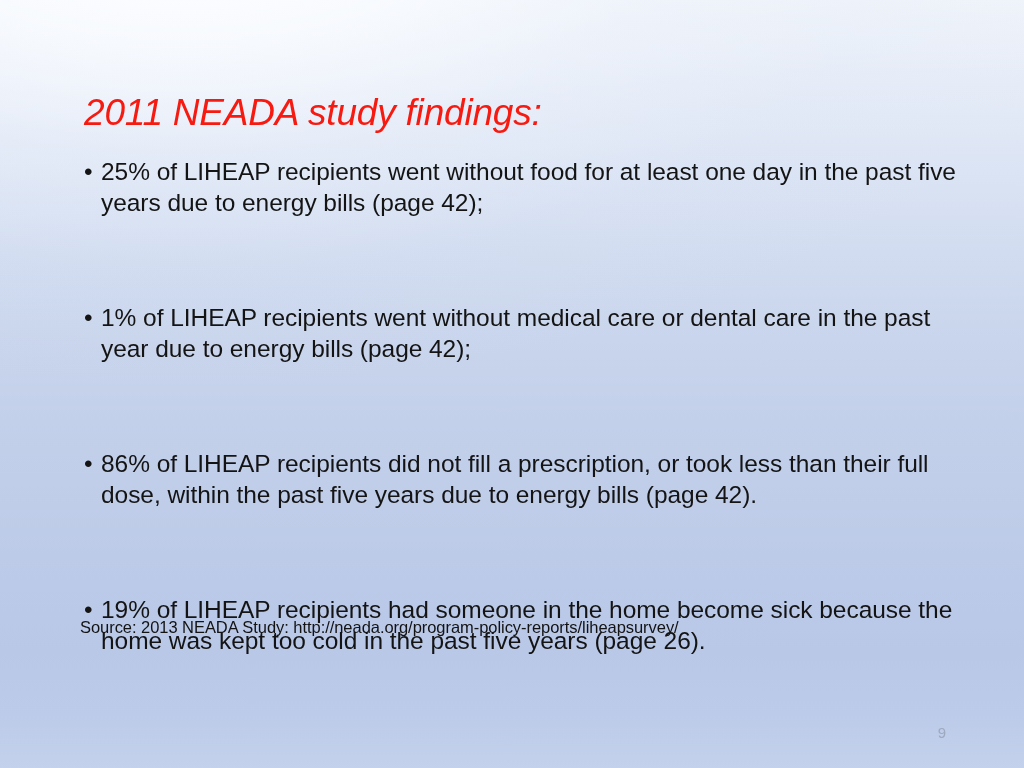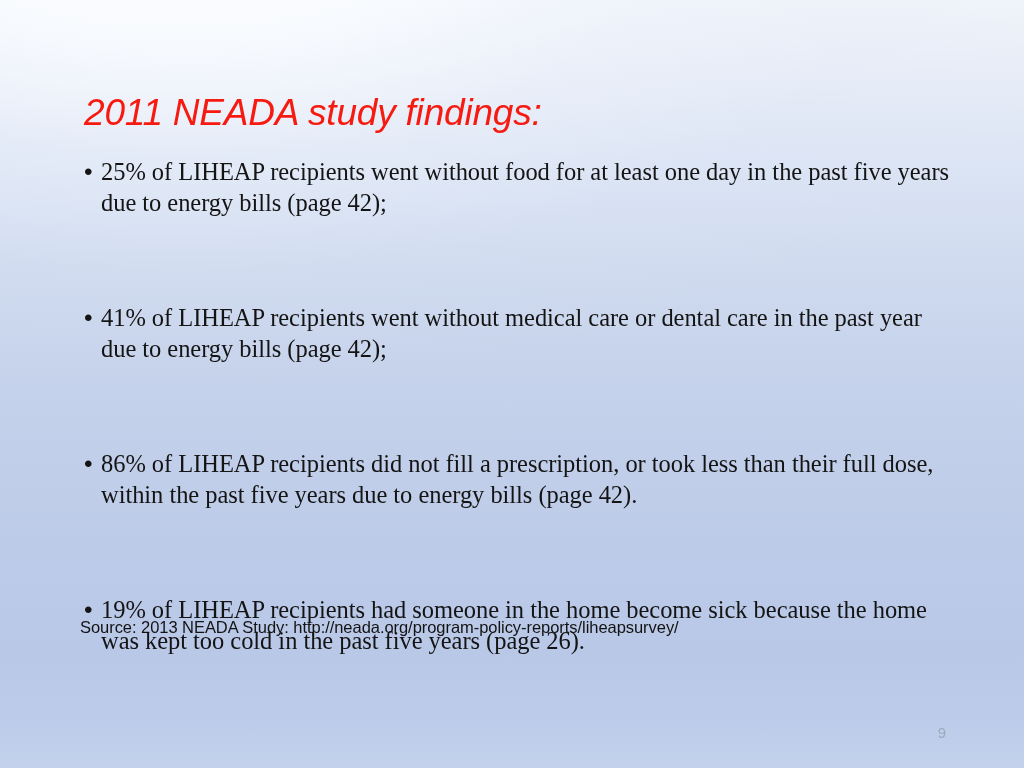--- a/index.html
+++ b/index.html
@@ -83,21 +83,20 @@
     position: absolute;
     left: 4px;
     top: 0;
     font-size: 24.5px;
     line-height: 30.5px;
     color: #141414;
   }
 
   .bullet .btext {
     display: block;
-    font-family: Liberation Serif, serif;
   }
 
   
   #source {
     position: absolute;
     left: 80px;
     top: 617px;
     color: #131313;
     font-size: 16.5px;
     line-height: 21px;
@@ -126,21 +125,21 @@
 
   <div id="bullets">
 
     <div class="bullet">
       <span class="dot">•</span>
       <span class="btext">25% of LIHEAP recipients went without food for at least one day in the past five years due to energy bills (page 42);</span>
     </div>
 
     <div class="bullet">
       <span class="dot">•</span>
-      <span class="btext">41% of LIHEAP recipients went without medical care or dental care in the past year due to energy bills (page 42);</span>
+      <span class="btext">1% of LIHEAP recipients went without medical care or dental care in the past year due to energy bills (page 42);</span>
     </div>
 
     <div class="bullet">
       <span class="dot">•</span>
       <span class="btext">86% of LIHEAP recipients did not fill a prescription, or took less than their full dose, within the past five years due to energy bills (page 42).</span>
     </div>
 
     <div class="bullet">
       <span class="dot">•</span>
       <span class="btext">19% of LIHEAP recipients had someone in the home become sick because the home was kept too cold in the past five years (page 26).</span>

